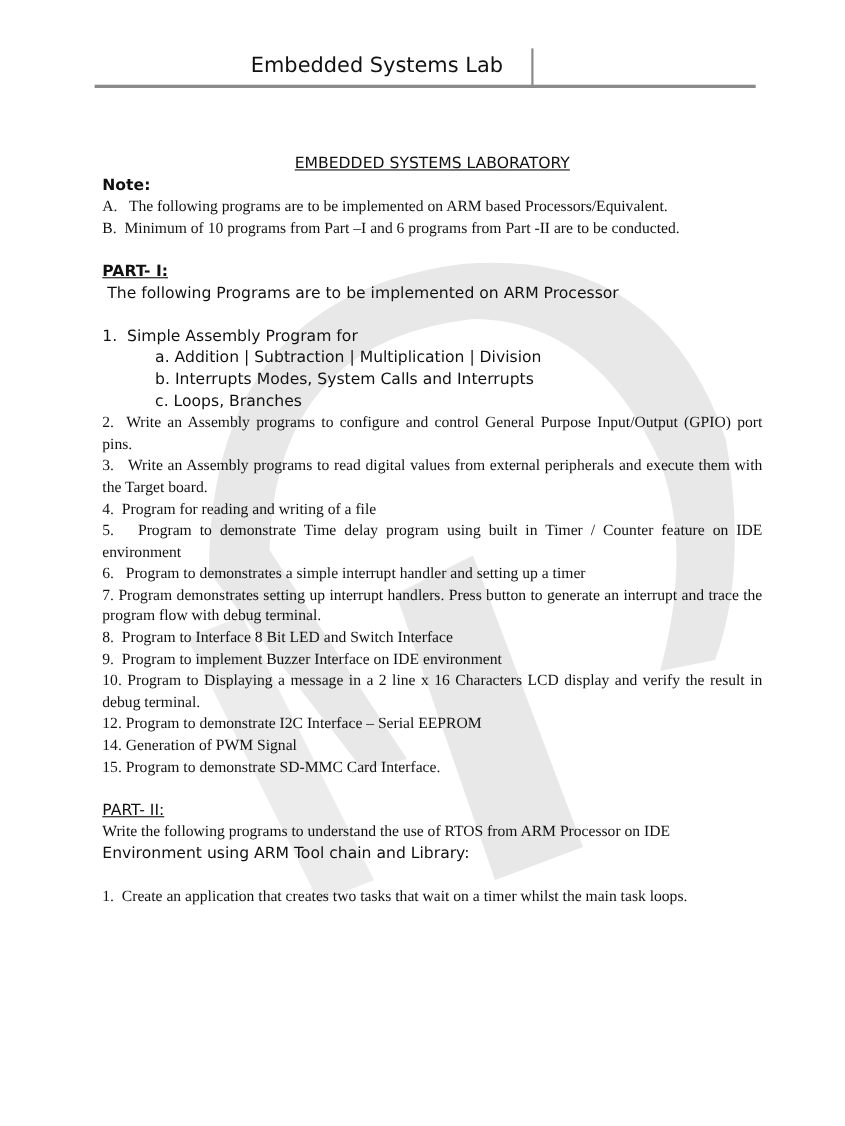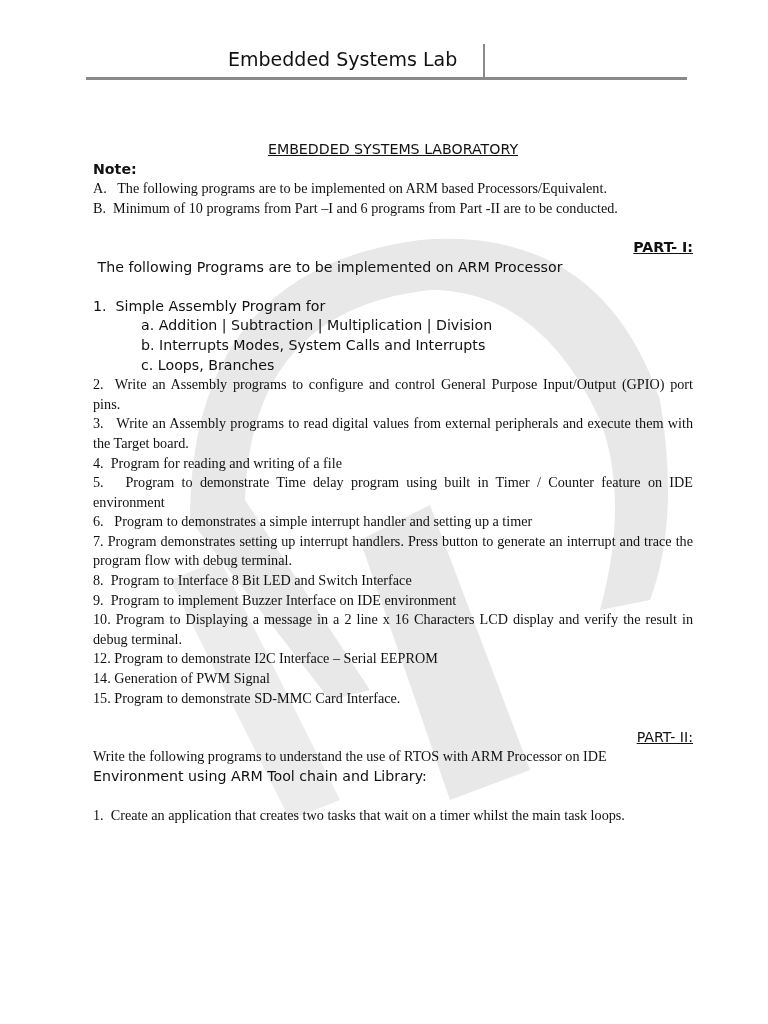--- a/index.html
+++ b/index.html
@@ -7,21 +7,21 @@
          font-family:"DejaVu Sans", sans-serif; color:#111; }
   .watermark { position:absolute; left:0; top:0; width:768px; height:1024px; z-index:0; pointer-events:none; }
   .page-header { position:absolute; left:86px; top:44px; width:601px; height:36px; z-index:1; }
   .header-title { position:absolute; left:142px; top:4px; font-size:19px; color:#111; }
   .header-divider-v { position:absolute; left:397px; top:0; width:2px; height:34px; background:#8a8a8a; }
   .header-rule { position:absolute; left:0; top:33px; width:601px; height:3px; background:#8a8a8a; }
   .content { position:absolute; left:93px; top:96px; width:600px; z-index:1; font-size:14.2px; line-height:19.6px;margin-top:44px; }
   .doc-title { text-align:center; text-decoration:underline; font-size:14.2px; margin-bottom:0; }
   .note-label { font-weight:bold; }
   .j { text-align:justify; text-align-last:left;font-family:Liberation Serif, serif; }
-  .part-heading { text-decoration:underline;text-align:right; }
+  .part-heading { text-decoration:underline; }
   .part-heading.bold { font-weight:bold; }
   .gap { height:19.6px; }
   .sub { padding-left:48px; line-height:19.6px; }
 </style>
 </head>
 <body>
 
 <svg class="watermark" viewBox="0 0 768 1024">
   <path d="M 330 700 L 190 520 Q 190 270 420 240 Q 600 225 660 400 Q 680 520 650 600 L 600 610 Q 630 500 600 420 Q 540 290 430 290 Q 250 310 245 500 L 370 690 Z" fill="#e8e8e8"></path>
   <path d="M 360 540 L 430 505 L 530 770 L 450 800 Z" fill="#e8e8e8"></path>
@@ -57,17 +57,17 @@
   <div class="j">7. Program demonstrates setting up interrupt handlers. Press button to generate an interrupt and trace the program flow with debug terminal.</div>
   <div class="j">8.&nbsp; Program to Interface 8 Bit LED and Switch Interface</div>
   <div class="j">9.&nbsp; Program to implement Buzzer Interface on IDE environment</div>
   <div class="j">10. Program to Displaying a message in a 2 line x 16 Characters LCD display and verify the result in debug terminal.</div>
   <div class="j">12. Program to demonstrate I2C Interface – Serial EEPROM</div>
   <div class="j">14. Generation of PWM Signal</div>
   <div class="j">15. Program to demonstrate SD-MMC Card Interface.</div>
   <div class="gap"></div>
 
   <div class="part-heading">PART- II: </div>
-  <div class="j">Write the following programs to understand the use of RTOS with ARM Processor on IDE</div>
+  <div class="j">Write the following programs to understand the use of RTOS from ARM Processor on IDE</div>
   <div>Environment using ARM Tool chain and Library:</div>
   <div class="gap"></div>
   <div class="j">1.&nbsp; Create an application that creates two tasks that wait on a timer whilst the main task loops.</div>
 </div>
 
 </body></html>

